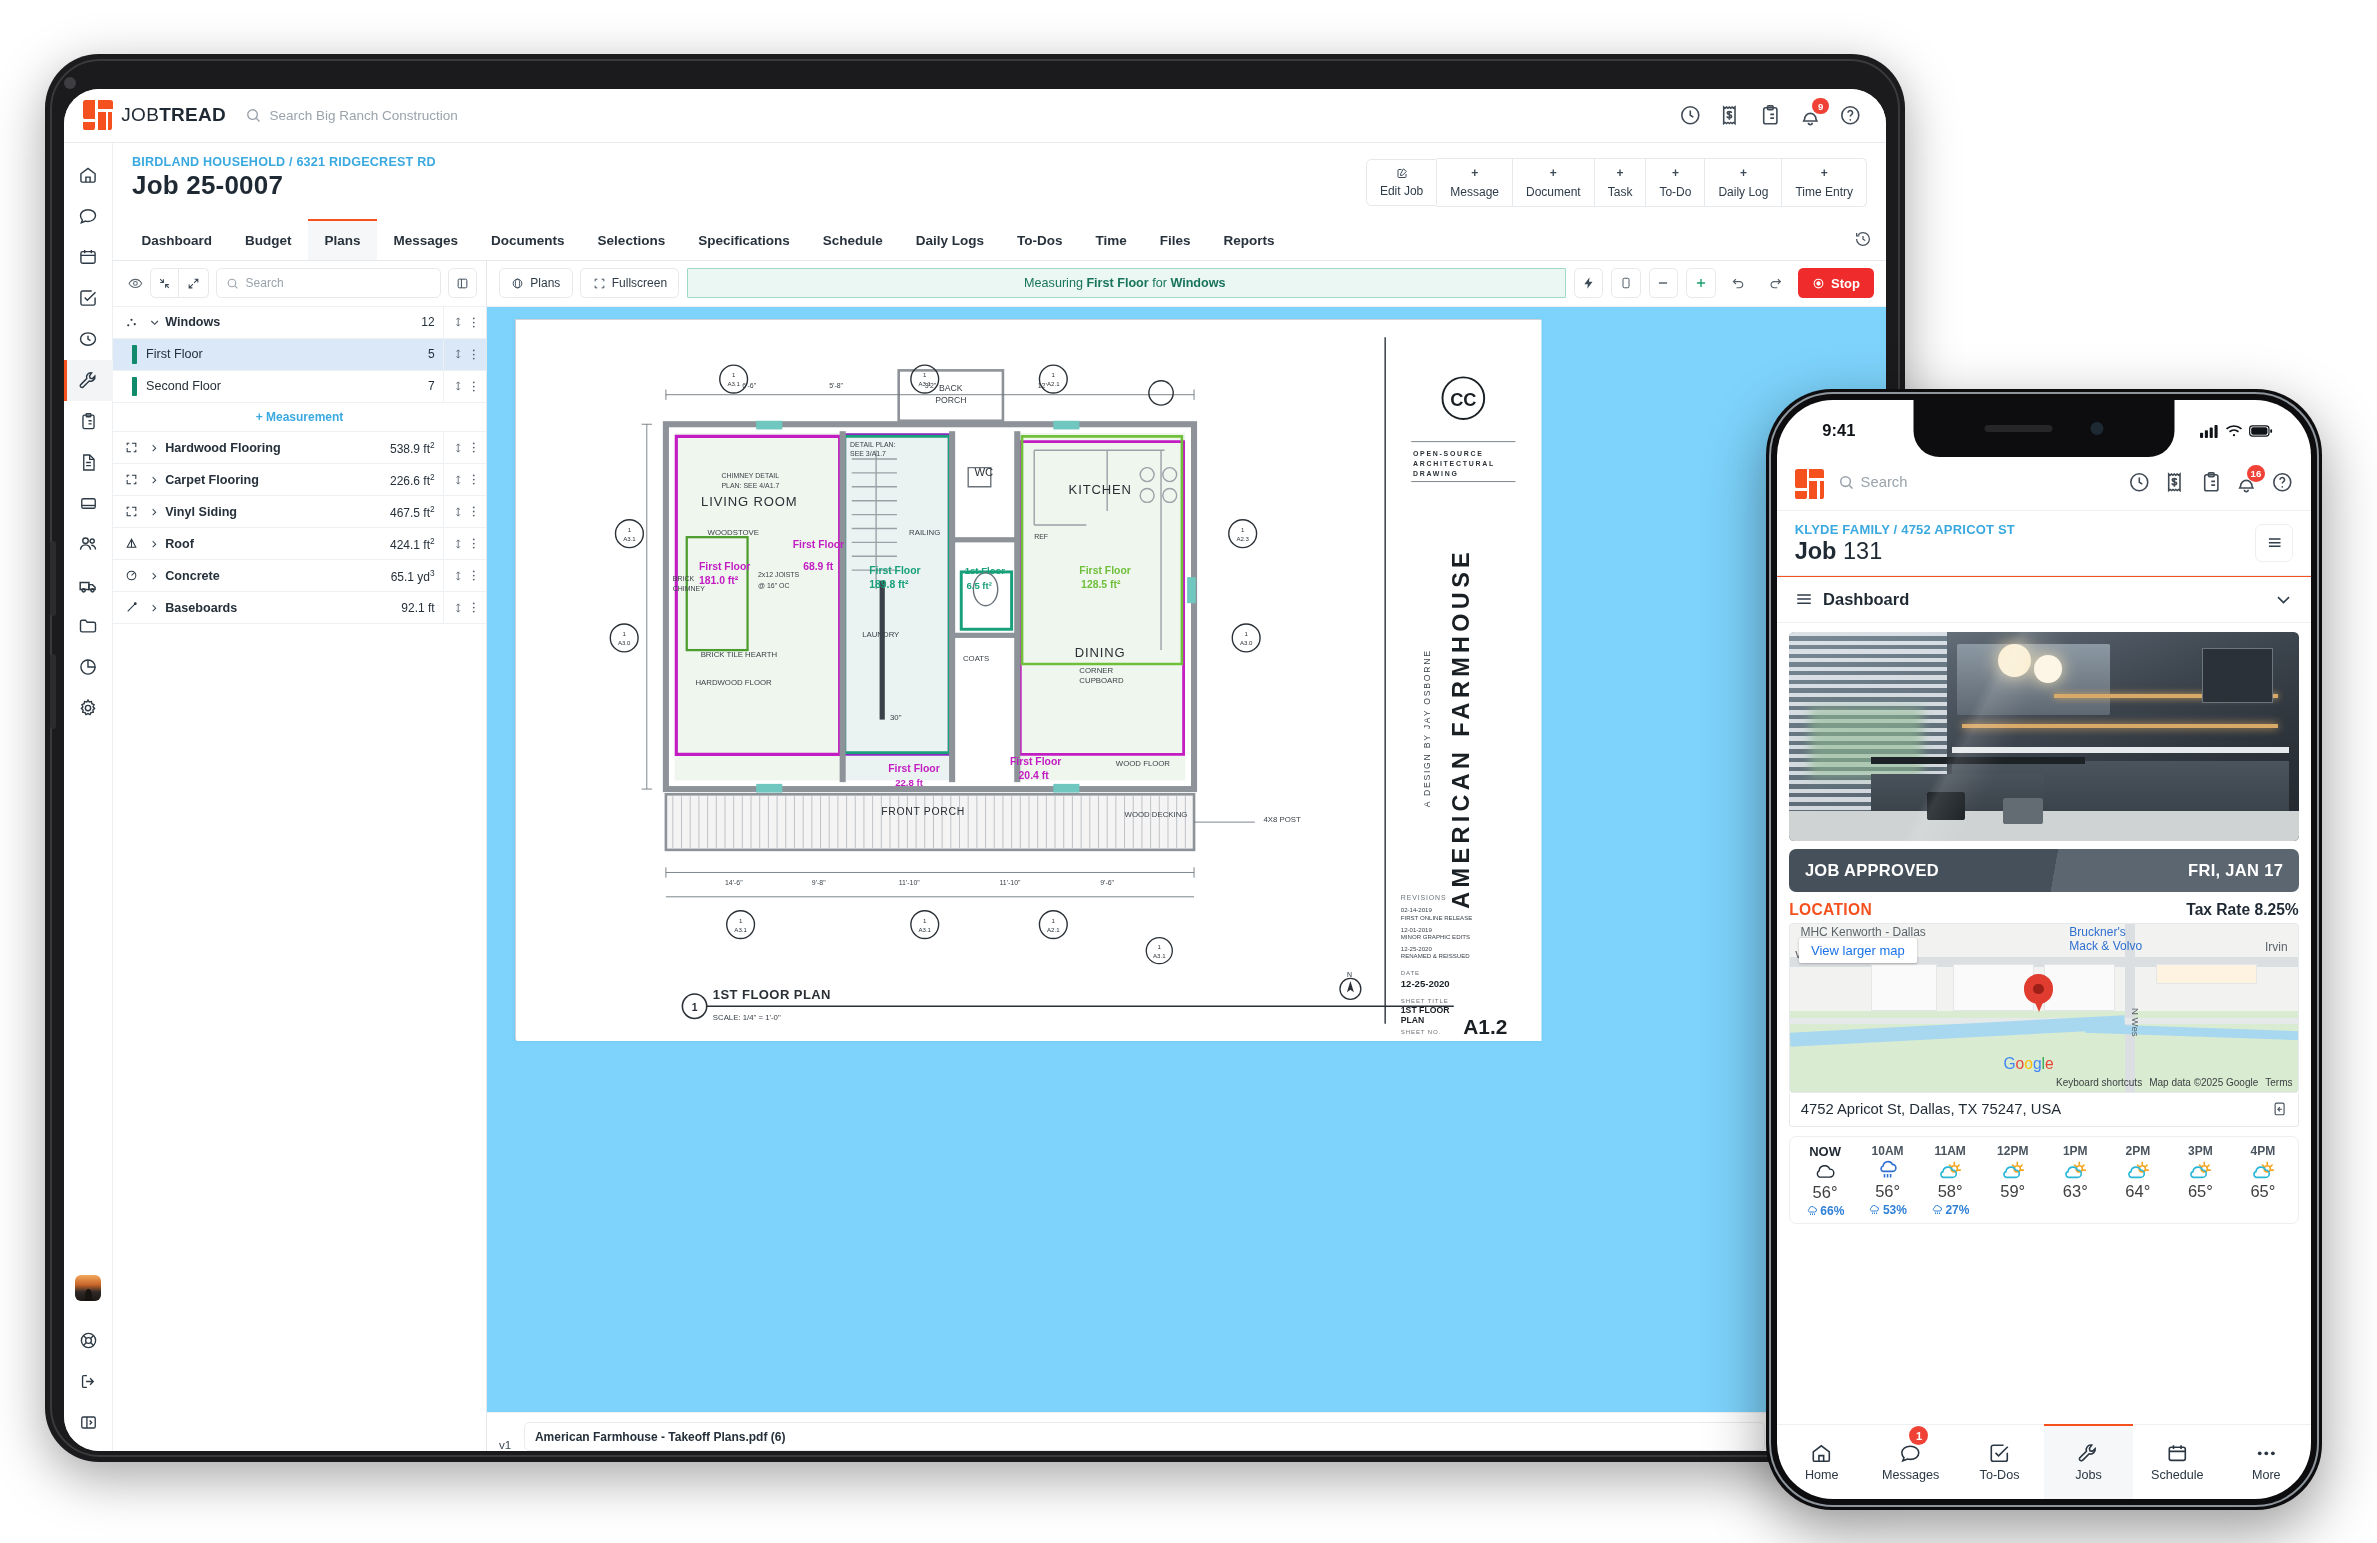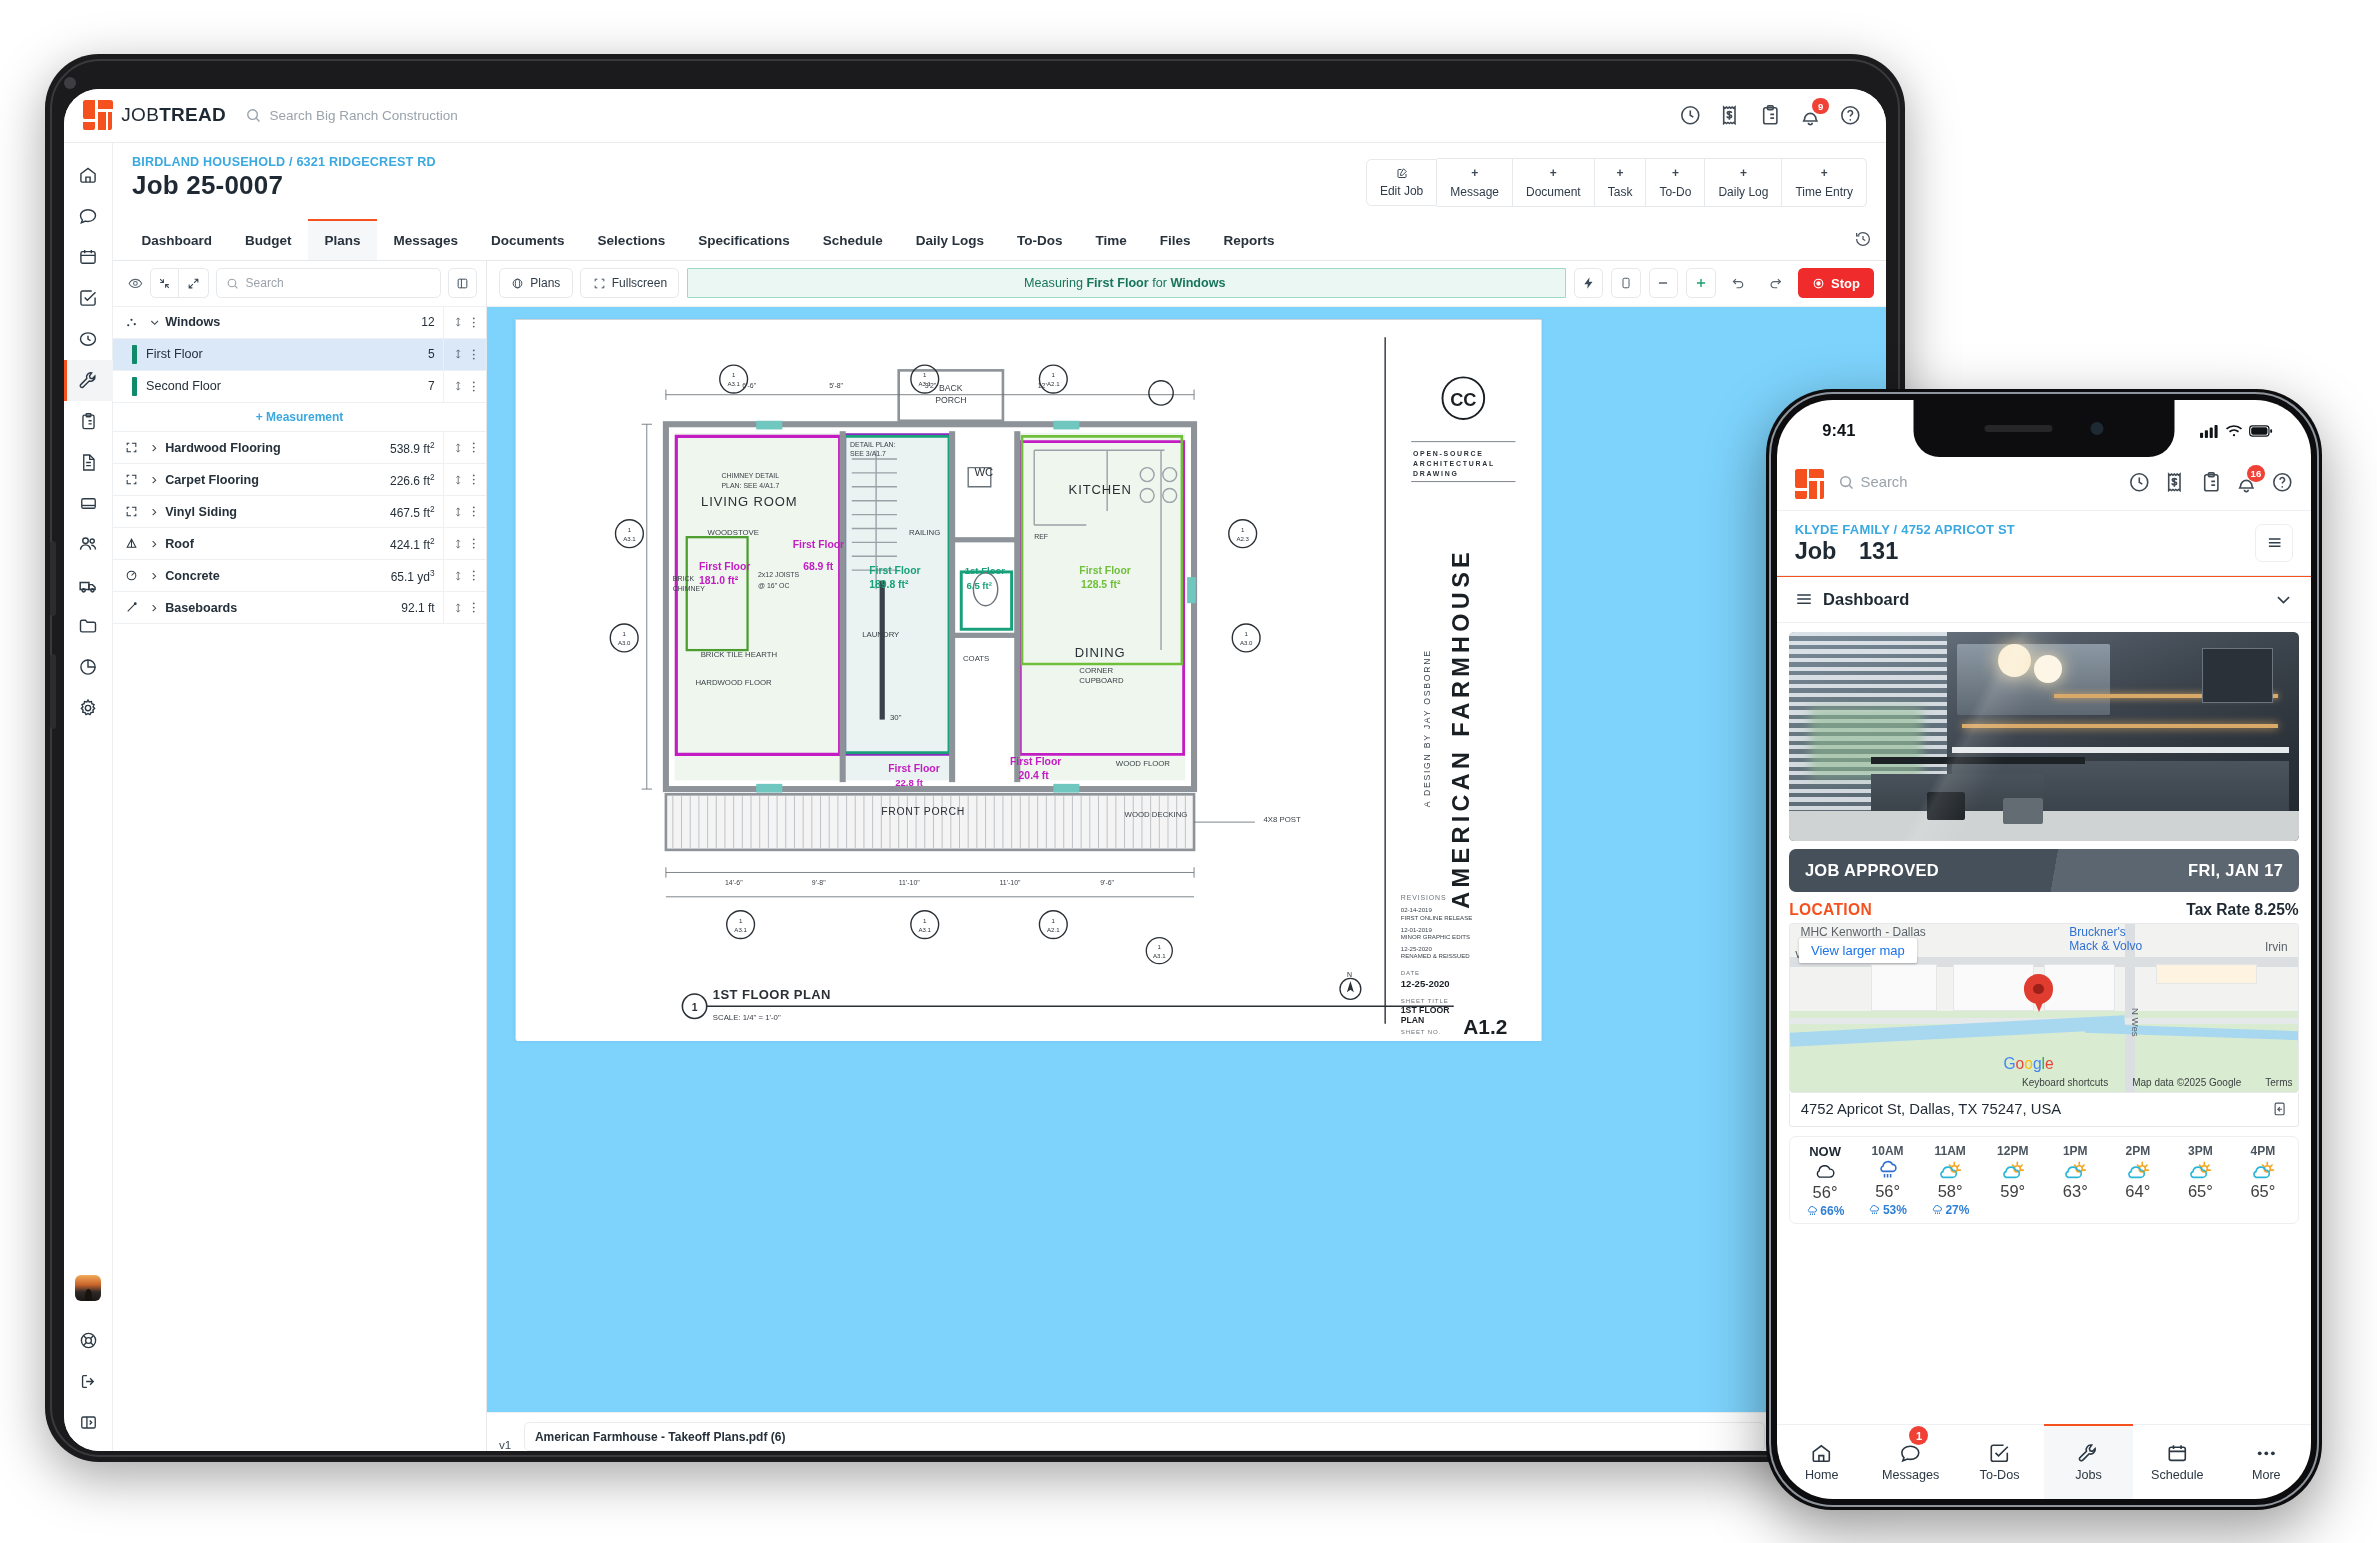--- a/index.html
+++ b/index.html
@@ -204,21 +204,21 @@
   .p-topbar {
     height:57px; display:flex; align-items:center; padding:0 17.4px; gap:8.7px;
     border-bottom:0.9px solid #edf0f2; flex:0 0 57px;
   }
   .p-logo { width:26px;height:26px;position:relative;}
   .p-search { display:flex; align-items:center; gap:6px; color:#9aa3ab; font-size:14.8px;}
   .p-icons { margin-left:auto; display:flex; align-items:center; gap:13px; color:#414b55;}
   .p-jobhead { padding:10.4px 17.4px 10.4px 17.4px; display:flex; align-items:center; border-bottom:0.9px solid #edf0f2;}
   .p-crumb { color:#3aa9e0; font-size:13px; font-weight:800; letter-spacing:0.2px;}
   .p-jobtitle { font-size:23.5px; font-weight:700; color:#1f2933; margin-top:0.9px;}
-  .p-jobtitle b { font-weight:700;margin-left:16px; }
+  .p-jobtitle b { font-weight:400; }
   .hamb-btn { margin-left:auto; width:38px;height:38px;border:0.9px solid #eceff1;border-radius:7px;background:#fff;
     display:flex;align-items:center;justify-content:center;color:#2f3c49;}
   .p-sectionbar {
     height:47px; display:flex; align-items:center; padding:0 17.4px; gap:10.4px;
     border-bottom:0.9px solid #edf0f2; border-top:1.7px solid #f4511e;
   }
   .p-sectionbar .ttl { font-size:16.5px; font-weight:700; color:#1f2933;}
   .p-content { flex:1; overflow:hidden; padding: 8.7px 12px 0 12px;}
   .hero {
     height:209px; border-radius:5.2px; overflow:hidden; position:relative;
@@ -274,21 +274,21 @@
     color:#1a73e8; font-size:13px; box-shadow:0 0.9px 2.6px rgba(0,0,0,.25);
   }
   .pin { position:absolute; left:46%; top:30%; width:29.6px; height:38px;}
   .pin .head { width:29.6px;height:29.6px;border-radius:50%;background:#e03c2f;}
   .pin .dot { position:absolute; left:9.6px; top:9.6px; width:10.4px;height:10.4px;border-radius:50%; background:#9c2018;}
   .pin .tail { position:absolute; left:7.8px; top:21px; width:0;height:0;border-left:7px solid transparent;border-right:7px solid transparent;border-top:17.4px solid #e03c2f;}
   .gwm { position:absolute; left:42%; bottom:19px; font-size:15.6px; font-weight:500;}
   .gwm span:nth-child(1){color:#4285F4} .gwm span:nth-child(2){color:#EA4335}
   .gwm span:nth-child(3){color:#FBBC05} .gwm span:nth-child(4){color:#4285F4}
   .gwm span:nth-child(5){color:#34A853} .gwm span:nth-child(6){color:#EA4335}
-  .map-credits { position:absolute; right:5.2px; bottom:3.5px; display:flex; gap:24px; font-size:10px; color:#3c4043;}
+  .map-credits { position:absolute; right:5.2px; bottom:3.5px; display:flex; gap:7px; font-size:10px; color:#3c4043;}
   .addr-row { display:flex; align-items:center; border:0.9px solid #e6e9ec; border-top:none; border-radius:0 0 3.5px 3.5px; padding:8.7px 10.4px; font-size:14.8px; color:#1f2933;}
   .addr-row .copy { margin-left:auto; color:#4a545e;}
   .wx-card { margin-top:8.7px; border:0.9px solid #eceff1; border-radius:7px; padding:7px 3.5px 5.2px 3.5px; display:flex; }
   .wx-col { flex:1; display:flex; flex-direction:column; align-items:center; gap:1.7px;}
   .wx-t { font-size:12px; font-weight:700; color:#4a545e; }
   .wx-t.now { color:#1f2933; font-size:13px; }
   .wx-deg { font-size:16.5px; color:#404040; }
   .wx-pop { font-size:12px; color:#2f7fd6; font-weight:700; display:flex; align-items:center; gap:2.6px;}
   .wx-pop.empty { visibility:hidden; }
   .p-tabbar {

